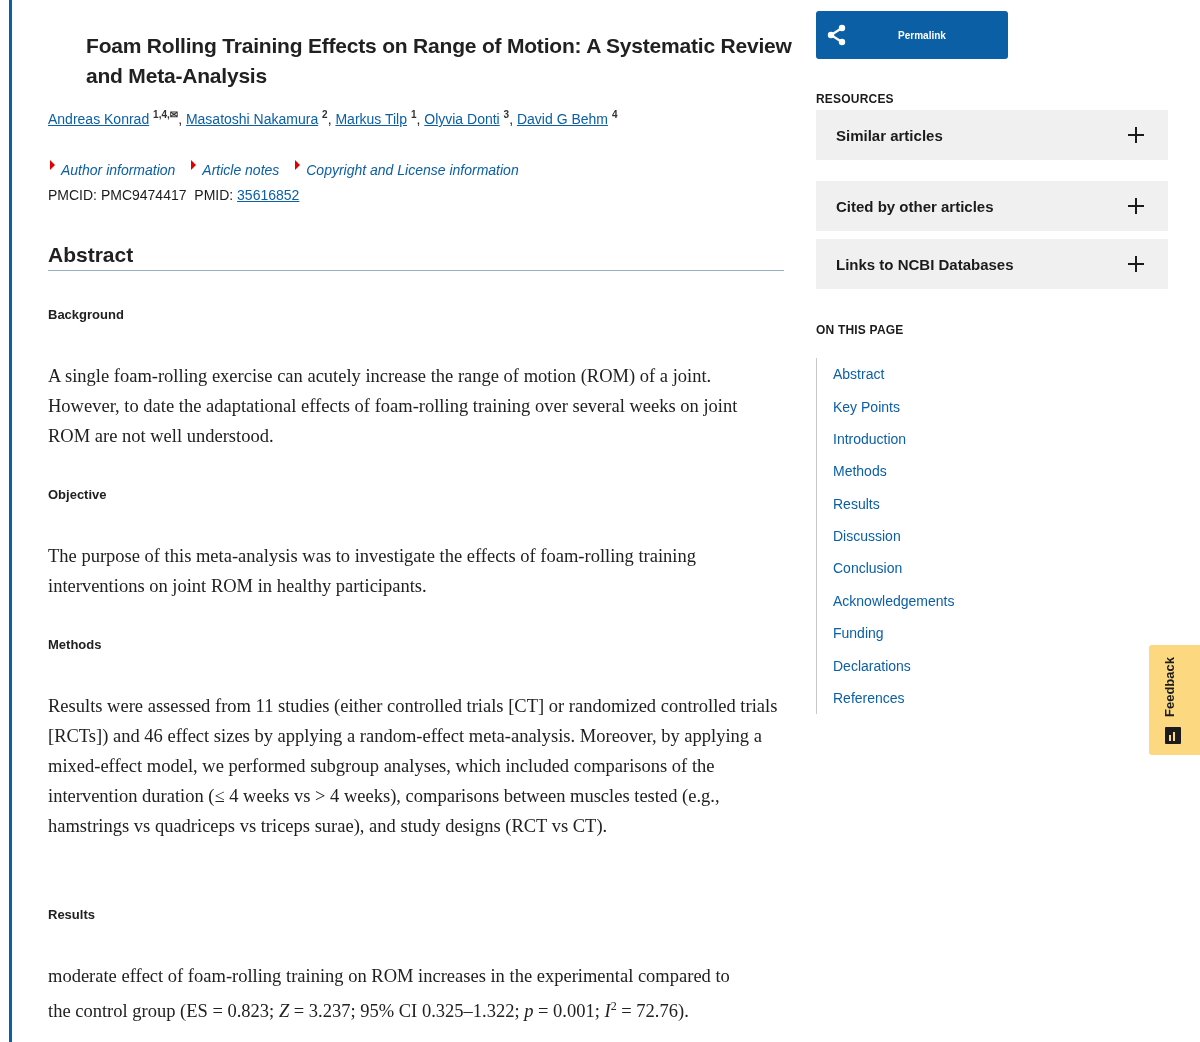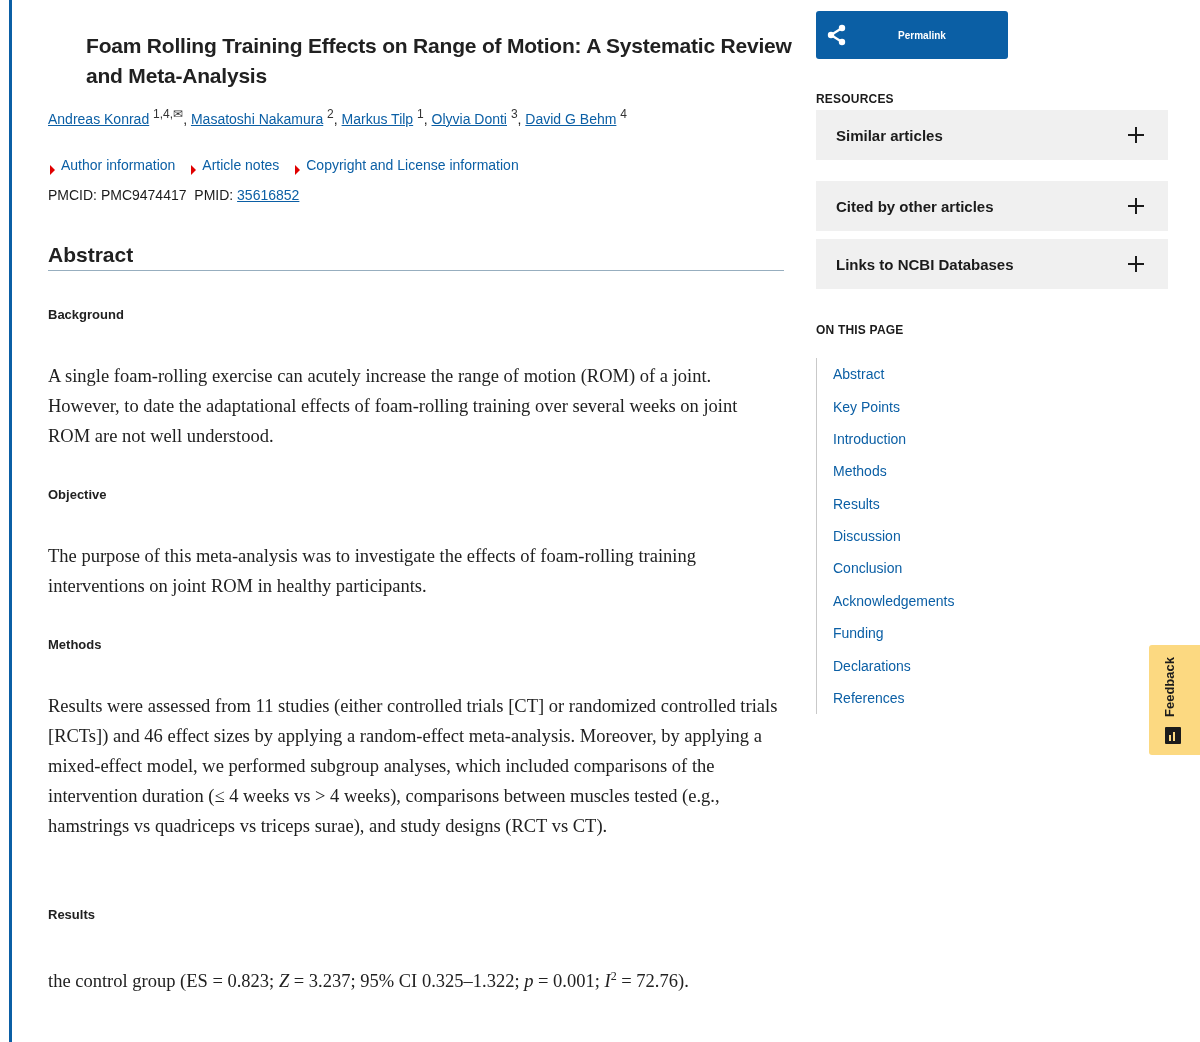--- a/index.html
+++ b/index.html
@@ -5,23 +5,23 @@
   * { box-sizing: border-box; margin: 0; padding: 0; }
   html, body { width: 1200px; height: 1042px; overflow: hidden; background: #ffffff; }
   body { font-family: "Liberation Sans", sans-serif; color: #1b1b1b; position: relative; }
 
   .left-rule { position: absolute; left: 9px; top: 0; width: 3px; height: 1042px; background: #0b5fa5; }
 
   .main { position: absolute; left: 48px; top: 0; width: 736px; }
   .title { position: absolute; top: 31px; left: 0; width: 730px; font-size: 21px; font-weight: bold; line-height: 30px; color: #212121; letter-spacing: -0.2px; margin-left: 38px; }
   .authors { position: absolute; top: 109px; left: 0; font-size: 14px; line-height: 20px; color: #1b1b1b; white-space: nowrap; }
   .authors a { color: #0b5fa5; text-decoration: underline; }
-  .authors sup { font-size: 12px; color: #333; vertical-align: 6px; line-height: 0; }
+  .authors sup { font-size: 10px; color: #333; vertical-align: 6px; line-height: 0; font-weight: bold; }
   .meta-links { position: absolute; top: 155px; left: 0; font-size: 14px; line-height: 20px; white-space: nowrap; }
-  .meta-links .ml { color: #0b5fa5; margin-right: 10px; display: inline-flex; align-items: flex-end; }
+  .meta-links .ml { color: #0b5fa5; margin-right: 10px; display: inline-flex; align-items: flex-start; font-style: italic; }
   .meta-links .tri { width: 0; height: 0; border-top: 5px solid transparent; border-bottom: 5px solid transparent; border-left: 5px solid #e00000; margin-right: 6px; margin-left: 2px; }
   .ids { position: absolute; top: 185px; left: 0; font-size: 14px; line-height: 20px; color: #1b1b1b; white-space: nowrap; }
   .ids a { color: #0b5fa5; text-decoration: underline; }
 
   .abstract-h { position: absolute; top: 240px; left: 0; width: 736px; font-size: 21px; line-height: 30px; color: #212121; border-bottom: 1px solid #97aebf; padding-bottom: 0; height: 31px; }
 
   .sec-h { position: absolute; left: 0; font-size: 13px; line-height: 26px; color: #212121; }
   .para { position: absolute; left: 0; width: 736px; font-family: "Liberation Serif", serif; font-size: 18.5px; line-height: 30px; color: #212121; }
   .para i { font-style: italic; }
 
@@ -88,20 +88,21 @@
   <p class="para" style="top:361px">A single foam-rolling exercise can acutely increase the range of motion (ROM) of a joint. However, to date the adaptational effects of foam-rolling training over several weeks on joint ROM are not well understood.</p>
 
   <h3 class="sec-h" style="top:482px">Objective</h3>
   <p class="para" style="top:541px">The purpose of this meta-analysis was to investigate the effects of foam-rolling training interventions on joint ROM in healthy participants.</p>
 
   <h3 class="sec-h" style="top:632px">Methods</h3>
   <p class="para" style="top:691px">Results were assessed from 11 studies (either controlled trials [CT] or randomized controlled trials [RCTs]) and 46 effect sizes by applying a random-effect meta-analysis. Moreover, by applying a mixed-effect model, we performed subgroup analyses, which included comparisons of the intervention duration (≤ 4  weeks vs &gt; 4  weeks), comparisons between muscles tested (e.g., hamstrings vs quadriceps vs triceps surae), and study designs (RCT vs CT).</p>
 
   <h3 class="sec-h" style="top:902px">Results</h3>
   <div class="para" style="top:961px">
+    <div>moderate effect of foam-rolling training on ROM increases in the experimental compared to</div>
     <div><span>the control group (ES = 0.823; </span><i>Z</i><span> = 3.237; 95% CI 0.325–1.322; </span><i>p</i><span> = 0.001; </span><i>I</i><sup style="font-size:12px">2</sup><span> = 72.76).</span></div>
   </div>
 </div>
 
 <div class="permalink">
   <svg class="share" viewBox="0 0 22 24">
     <line x1="16" y1="5" x2="5" y2="12" stroke="#fff" stroke-width="2.2"></line>
     <line x1="5" y1="12" x2="16" y2="19" stroke="#fff" stroke-width="2.2"></line>
     <circle cx="16" cy="5" r="3.2" fill="#fff"></circle>
     <circle cx="5" cy="12" r="3.2" fill="#fff"></circle>

